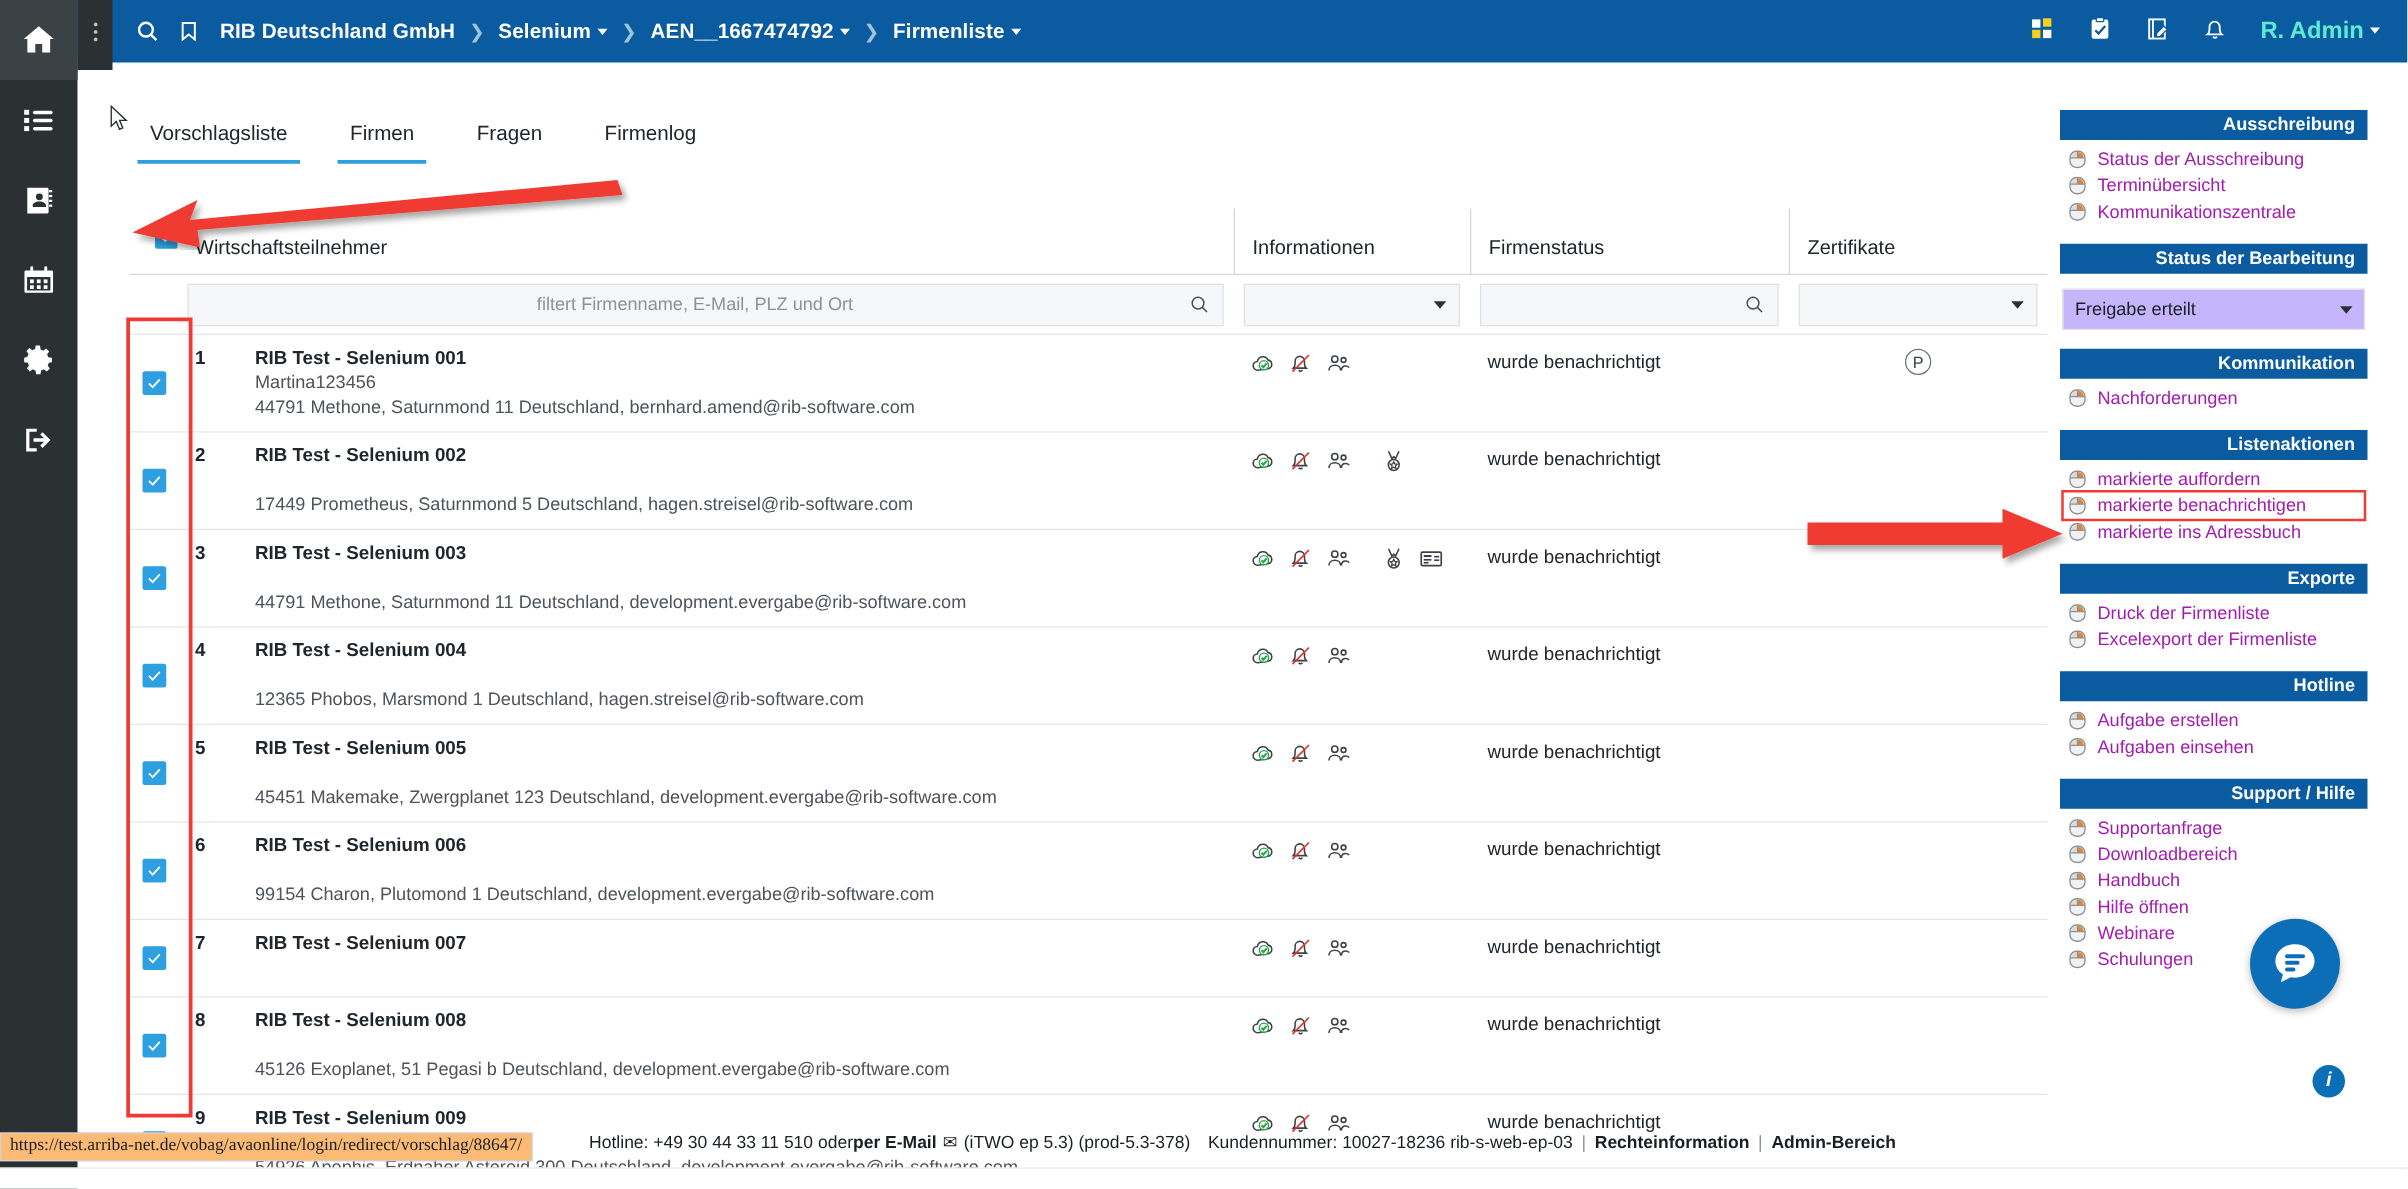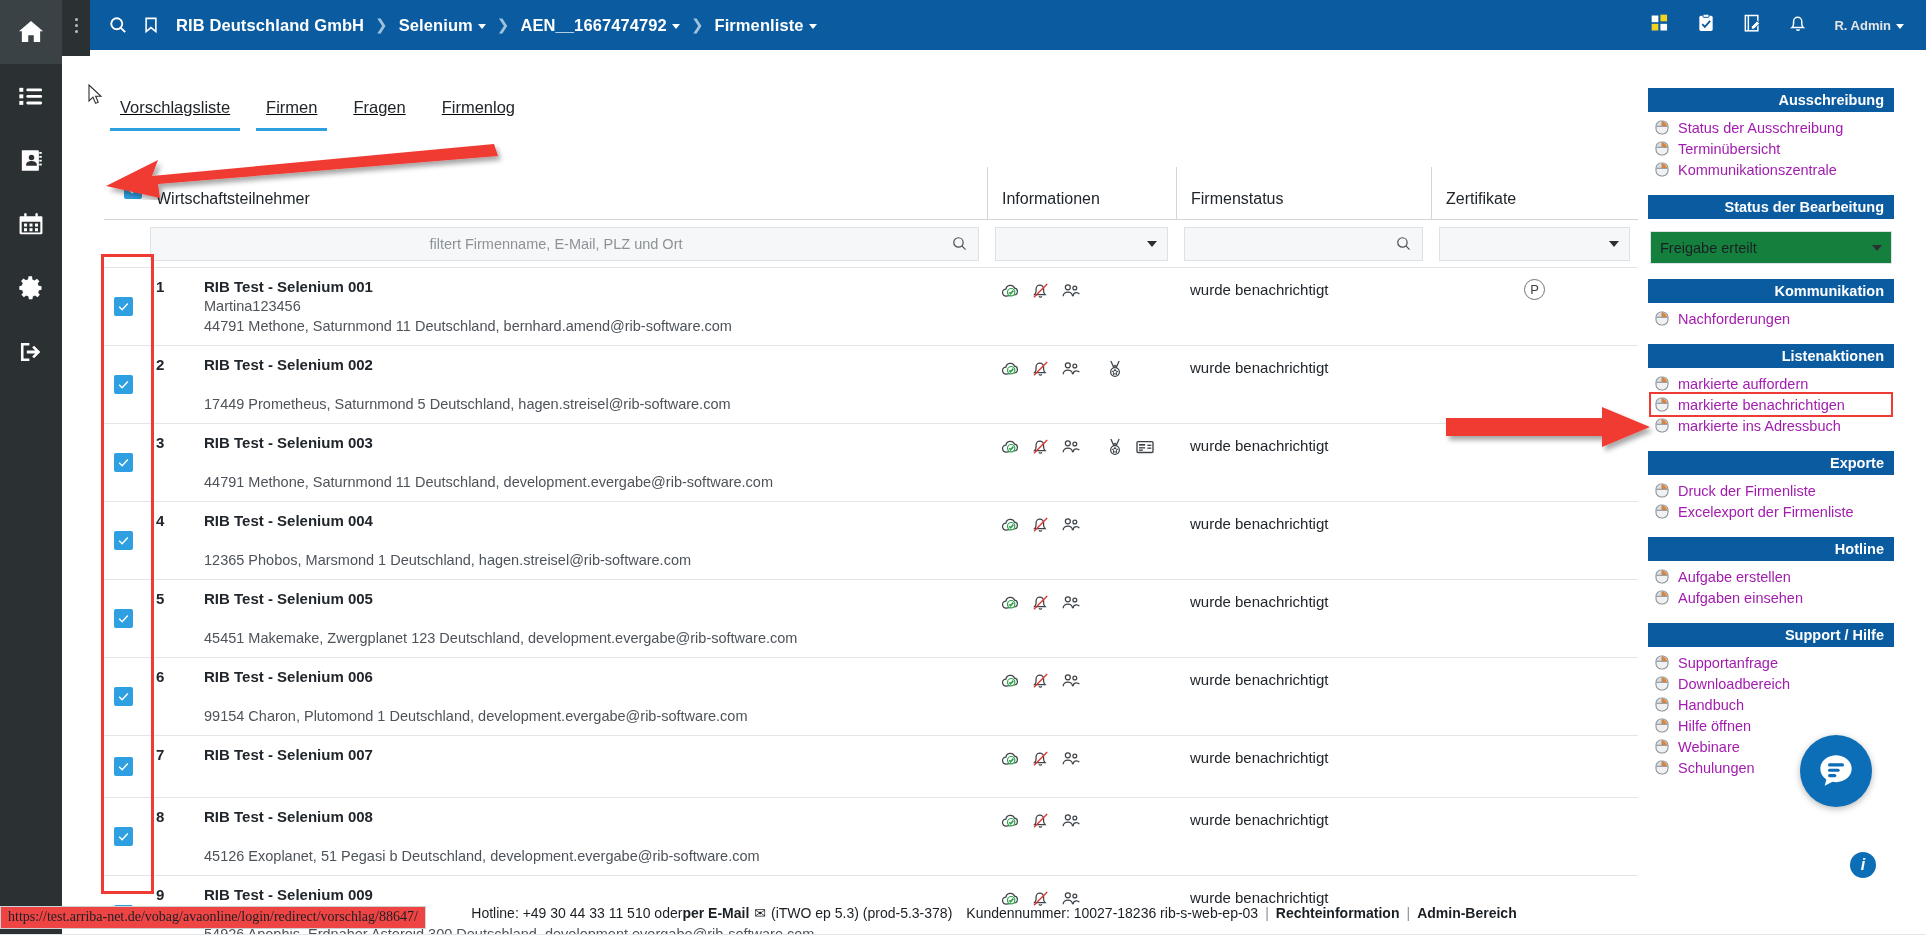--- a/index.html
+++ b/index.html
@@ -50,25 +50,25 @@
   }
   .caret-dn {
     display: inline-block; width: 0; height: 0; margin-left: 5px;
     border-left: 4.5px solid transparent; border-right: 4.5px solid transparent;
     border-top: 5px solid #ffffff; vertical-align: middle;
   }
   #topbar-right {
     margin-left: auto; display: flex; align-items: center;
     padding-right: 22px; gap: 26px;
   }
-  #user-name { color: #e5e5e5; font-size: 13px; font-weight: bold; cursor: pointer; }
+  #user-name { color: #5eead4; font-size: 19px; font-weight: bold; cursor: pointer; }
 
   
   #tabs {
-    position: absolute; left: 110px; top: 92px; display: flex; gap: 16px; text-decoration: underline;
+    position: absolute; left: 110px; top: 92px; display: flex; gap: 30px;
   }
   .tab {
     font-size: 16.5px; color: #20262b; padding: 6px 10px 11px 10px;
     cursor: pointer; white-space: nowrap;
   }
   .tab.sel { border-bottom: 3px solid #2e9fe0; }
 
   
   #table-wrap {
     position: absolute; left: 104px; top: 168px; width: 1534px;
@@ -171,21 +171,21 @@
     padding: 2.5px 0 2.5px 7px; font-size: 14.5px; color: #a21caf;
     cursor: pointer;
   }
   .pitem.highlight {
     outline: 2px solid #ef3b33; margin-left: 3px; margin-right: 3px;
     padding-left: 4px;
   }
   .mouse-ic { flex: none; }
   .sel-wrap { padding: 7px 2px 0 2px; }
   .sel-ctl {
-    height: 33px; background: #15803d; border: 1px solid #dfe2e5;
+    height: 33px; background: #c4b5fd; border: 1px solid #dfe2e5;
     display: flex; align-items: center; padding: 0 9px;
     font-size: 14.5px; color: #1a1f24; cursor: pointer;
   }
 
   
   .red-arrow { position: absolute; pointer-events: none; }
   #red-box-left {
     position: absolute; left: 101px; top: 254px;
     width: 53px; height: 640px;
     border: 3px solid #ef3b33; pointer-events: none;
@@ -208,21 +208,21 @@
   
   #footer {
     position: absolute; left: 62px; top: 898px; width: 1864px; height: 30px;
     display: flex; align-items: center; justify-content: center;
     font-size: 14px; color: #1a1f24;
   }
   #footer .b { font-weight: bold; }
   #footer .sep { margin: 0 7px; color: #8d9296; }
   #statusbar {
     position: absolute; left: 0; top: 906px;
-    background: #ef4444; border: 1px solid #cfd2d5;
+    background: #fdba74; border: 1px solid #cfd2d5;
     padding: 2px 7px 3px 7px; font-size: 14px; color: #1a1f24;
     font-family: "Liberation Serif", serif;
   }
   #bottomstrip {
     position: absolute; left: 0; top: 934px; width: 1926px; height: 17px;
     background: #ffffff; border-top: 1px solid #e3e6e8;
   }
   #cursor { position: absolute; left: 88px; top: 84px; pointer-events: none; }
 </style>
 </head>

